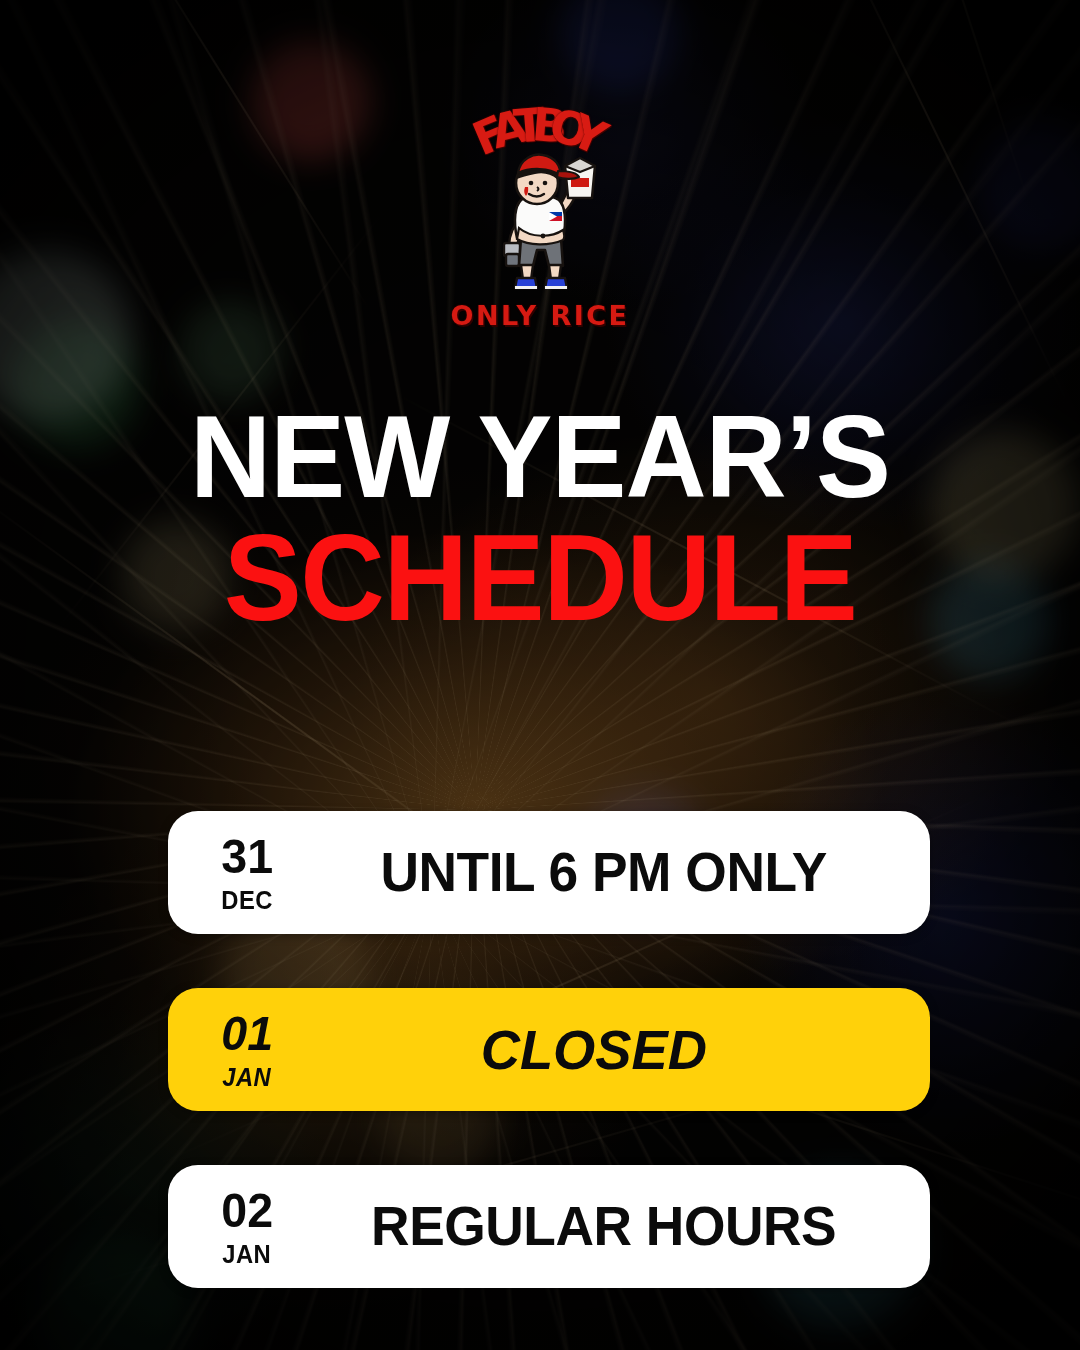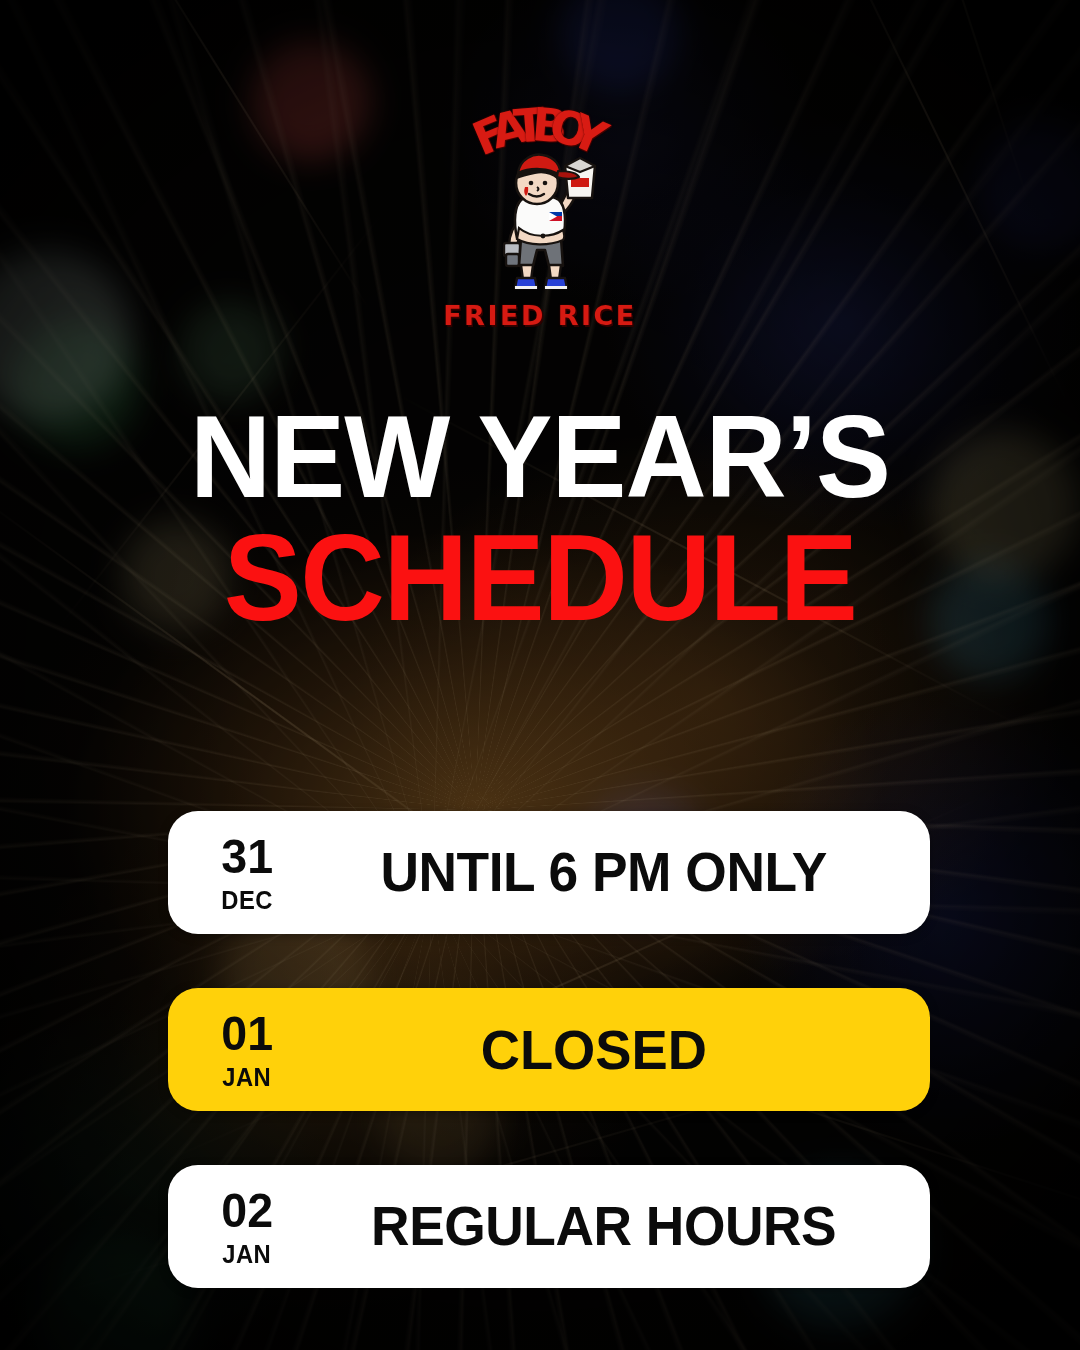--- a/index.html
+++ b/index.html
@@ -140,21 +140,21 @@
   .pill{
     height:123px;
     border-radius:30px;
     display:flex;
     align-items:center;
     margin-bottom:54px;
     box-shadow:0 2px 10px rgba(0,0,0,0.35);
   }
   .pill:last-child{ margin-bottom:0; }
   .pill-white{ background:#ffffff; }
-  .pill-yellow{ background:#ffd10a; }
+  .pill-yellow{ background:#ffd10a;font-style:italic; }
 
   .pill-date{
     width:148px;
     flex:0 0 148px;
     display:flex; flex-direction:column;
     align-items:center; justify-content:center;
     padding-left:10px;
   }
   .date-day{
     font-family:"Liberation Sans", sans-serif;
@@ -281,21 +281,21 @@
         <path d="M53 27 C55 13 68 7 78 9 C90 11 96 20 95 29 C84 22 66 21 53 27 Z" fill="#cf1a12" stroke="#17120f" stroke-width="2.4" stroke-linejoin="round"></path>
         <path d="M93 25 C104 25 112 27 114 31 C108 34 98 33 92 31 Z" fill="#a8120c" stroke="#17120f" stroke-width="2.2" stroke-linejoin="round"></path>
 
         <circle cx="66" cy="37" r="2.3" fill="#17120f"></circle>
         <circle cx="80" cy="37" r="2.3" fill="#17120f"></circle>
         <path d="M72 41 q3 2 0 4" fill="none" stroke="#17120f" stroke-width="2"></path>
         <path d="M64 48 q8 5 15 0" fill="none" stroke="#17120f" stroke-width="2.4" stroke-linecap="round"></path>
         <path d="M60 41 q-2 6 1 9 q3 -4 2 -9 Z" fill="#cf1a12"></path>
       </svg>
 
-      <div class="logo-sub">FRIED RICE</div>
+      <div class="logo-sub">ONLY RICE</div>
     </div>
 
     <div class="headline">
       <div class="headline-line line-1">NEW YEAR’S</div>
       <div class="headline-line line-2">SCHEDULE</div>
     </div>
 
     <div class="schedule">
 
       <div class="pill pill-white">

